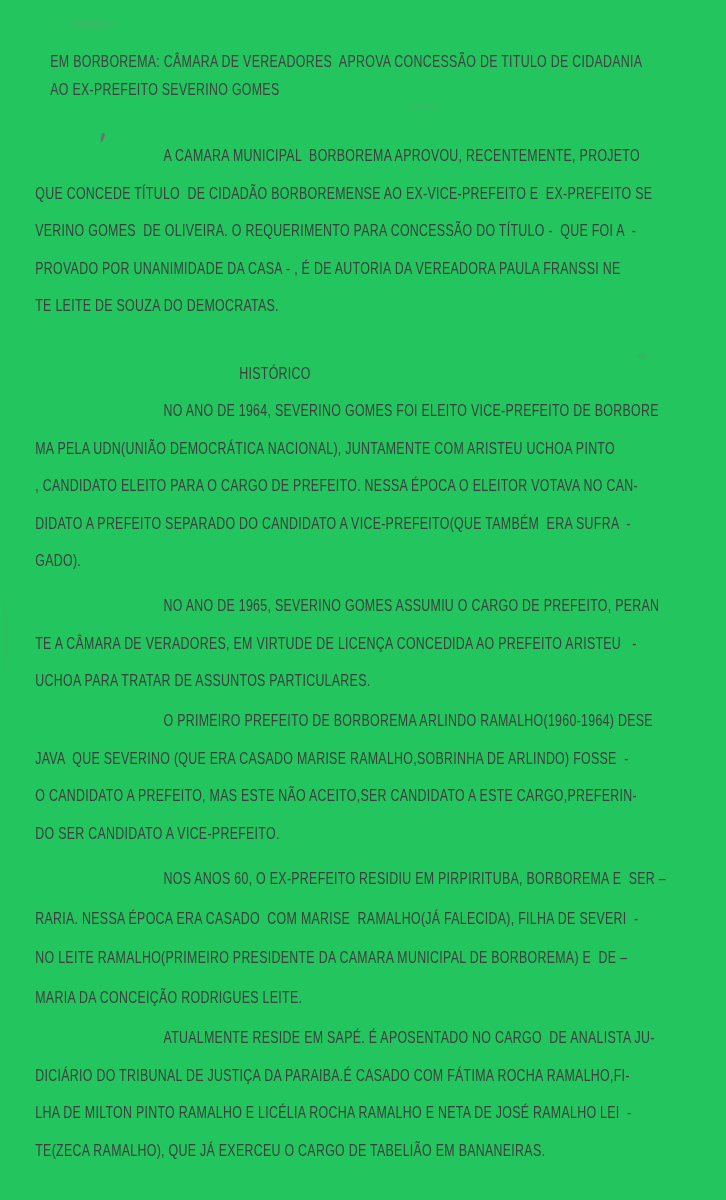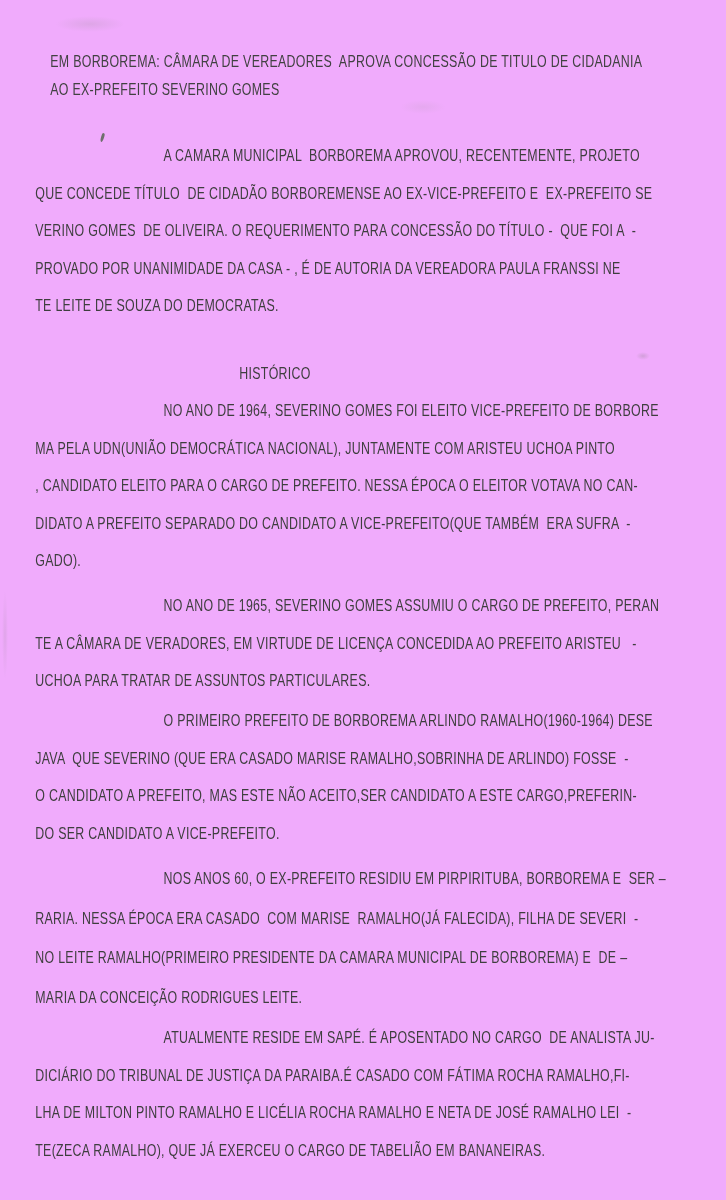--- a/index.html
+++ b/index.html
@@ -4,21 +4,21 @@
 <style>
   html,body{margin:0;padding:0;}
   body{
     width:726px;height:1200px;
     font-family:"Liberation Sans",sans-serif;
     background:#e9e9e7;
   }
   .page{
     position:relative;
     width:726px;height:1200px;
-    background:#f0abfc;
+    background:#22c55e;
     overflow:hidden;
     color:#3e3e3e;
   }
   
   .smudge{position:absolute;border-radius:50%;pointer-events:none;}
   .smudge.s1{left:55px;top:16px;width:70px;height:16px;background:radial-gradient(ellipse,rgba(140,140,135,.18),rgba(140,140,135,0) 70%);}
   .smudge.s2{left:400px;top:100px;width:46px;height:14px;background:radial-gradient(ellipse,rgba(150,150,145,.12),rgba(150,150,145,0) 70%);}
   .smudge.s3{left:636px;top:352px;width:14px;height:8px;background:radial-gradient(ellipse,rgba(120,120,115,.25),rgba(120,120,115,0) 70%);}
   .smudge.s4{left:2px;top:590px;width:6px;height:90px;background:radial-gradient(ellipse,rgba(130,130,125,.15),rgba(130,130,125,0) 70%);}
   

